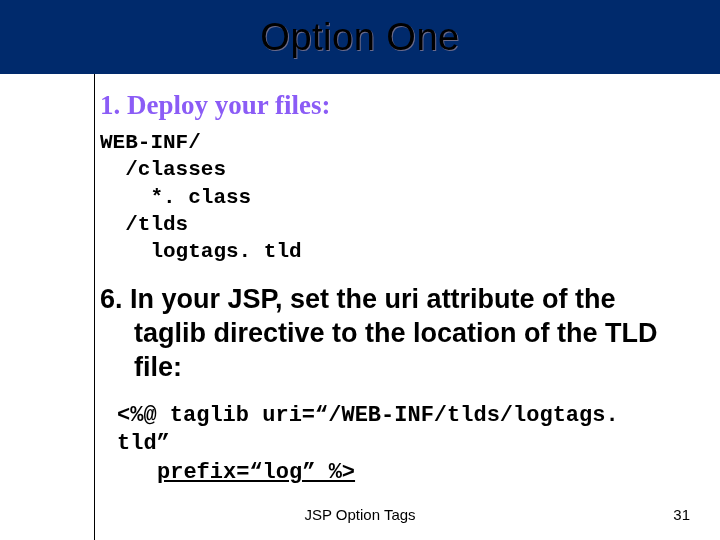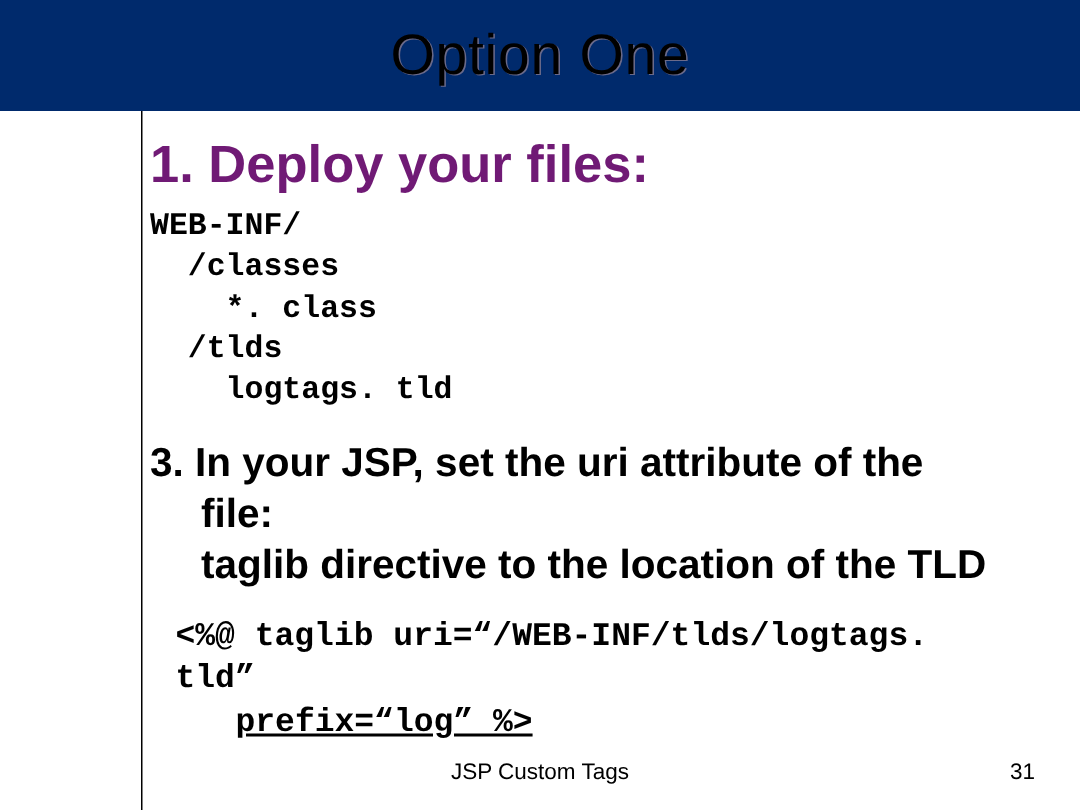--- a/index.html
+++ b/index.html
@@ -45,24 +45,25 @@
     background: #000;
   }
   .content {
     position: absolute;
     top: 90px;
     left: 100px;
     right: 30px;
     bottom: 40px;
   }
   .step-heading {
-    font-size: 35px;
+    font-size: 27px;
     font-weight: bold;
-    color: #701a75;
+    color: #8b5cf6;
     margin: 0 0 8px 0;
+    font-family: Liberation Serif, serif;
   }
   .mono {
     font-family: "Courier New", Courier, monospace;
     font-size: 21px;
     font-weight: bold;
     color: #000;
     line-height: 1.3;
     margin: 0 0 18px 0;
     white-space: pre;
   }
@@ -125,30 +126,30 @@
 
     <p class="step-heading">1. Deploy your files:</p>
 
     <pre class="mono">WEB-INF/
   /classes
     *. class
   /tlds
     logtags. tld</pre>
 
     <p class="step2">
-      <span>3. In your JSP, set the uri attribute of the</span>
+      <span>6. In your JSP, set the uri attribute of the</span>
+      <span class="indent">taglib directive to the location of the TLD</span>
       <span class="indent">file:</span>
-      <span class="indent">taglib directive to the location of the TLD</span>
     </p>
 
     <p class="mono2">
       <span>&lt;%@ taglib uri=“/WEB-INF/tlds/logtags. tld”</span>
       <span class="l2">prefix=“log” %&gt;</span>
     </p>
 
   </div>
 
   <div class="footer">
-    <span class="footer-center">JSP Custom Tags</span>
+    <span class="footer-center">JSP Option Tags</span>
     <span class="footer-right">31</span>
   </div>
 
 </div>
 
 </body></html>

